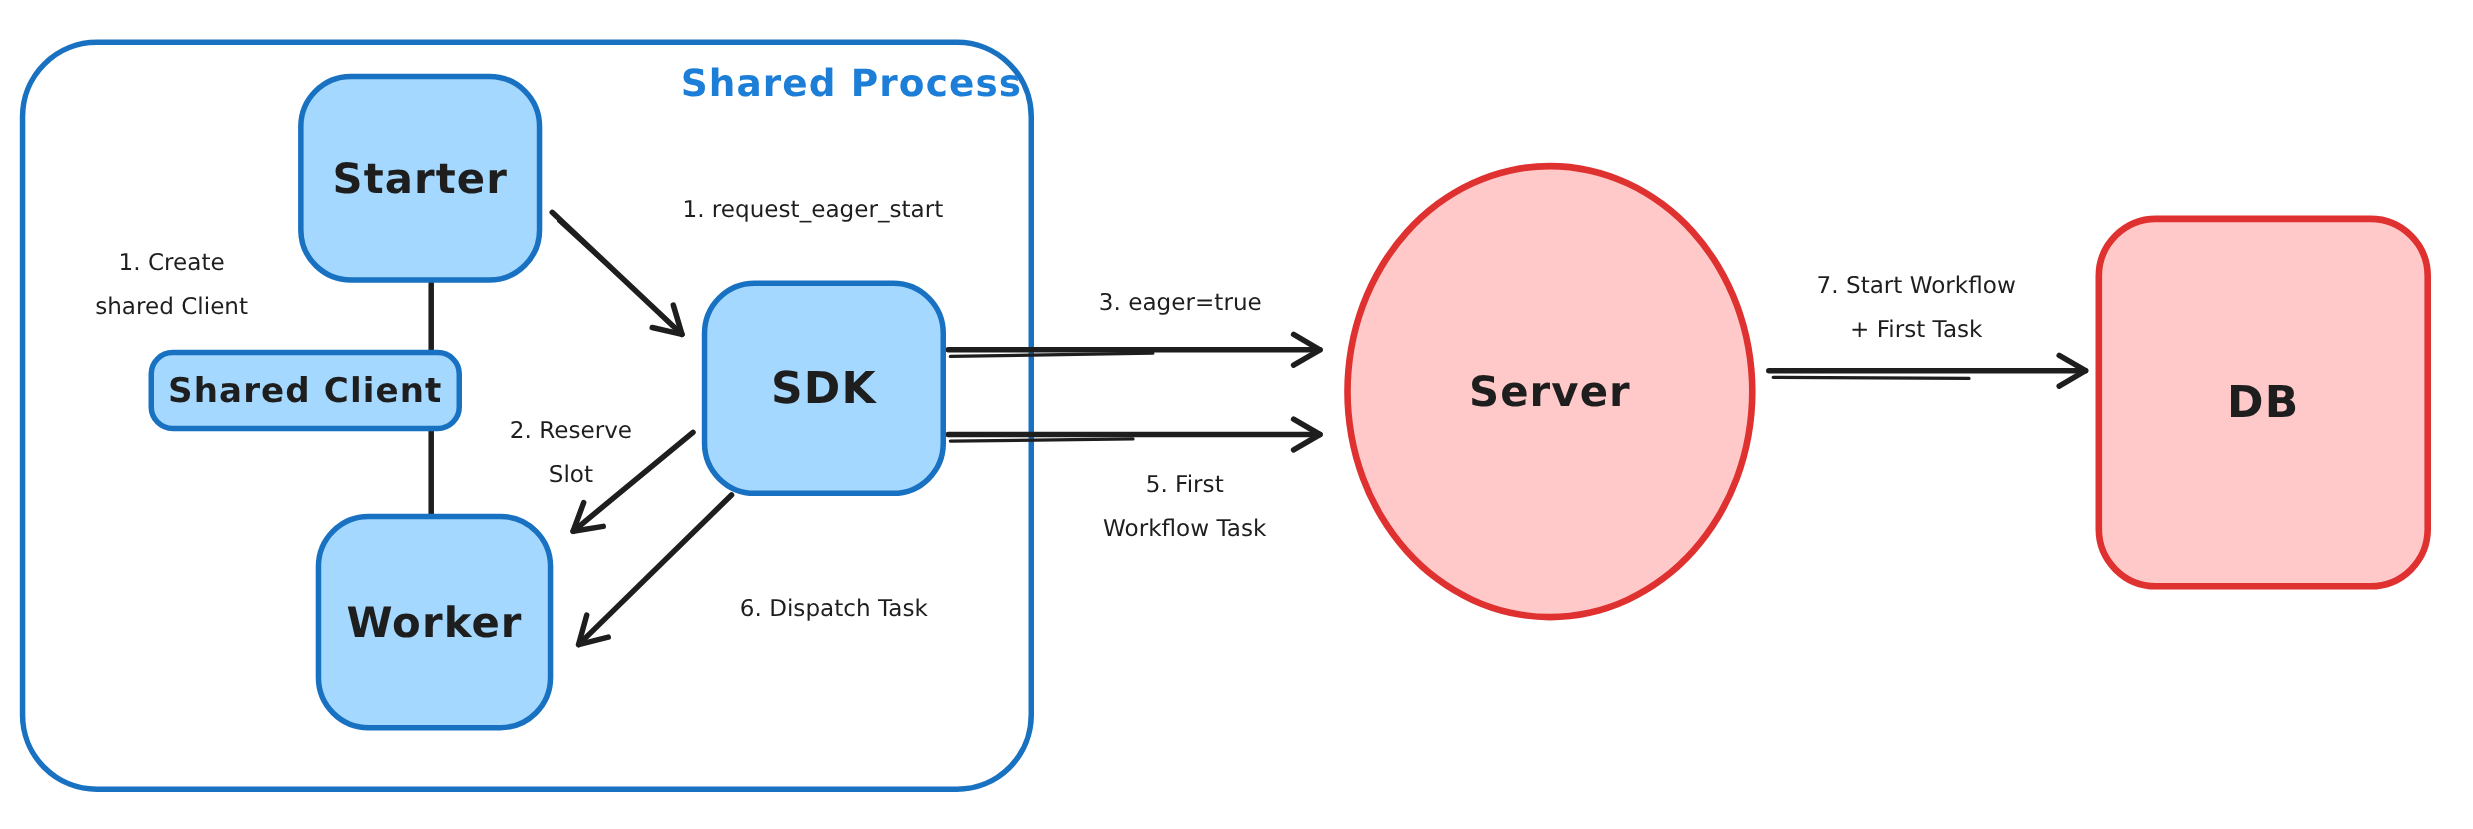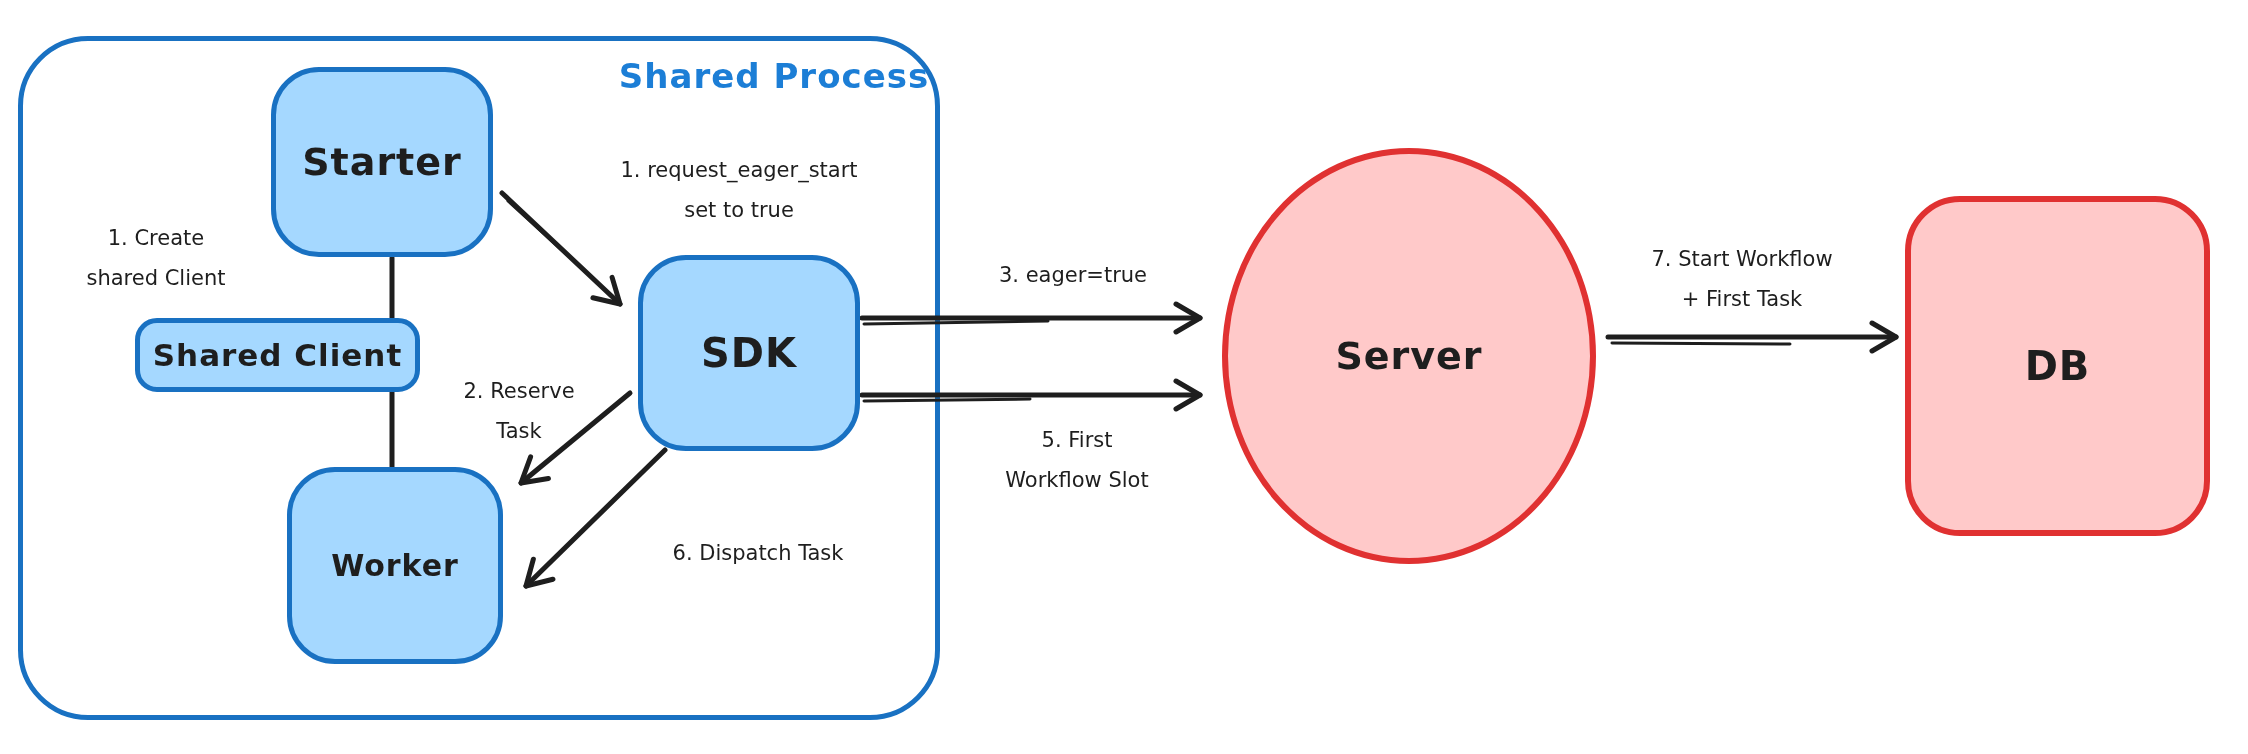--- a/index.html
+++ b/index.html
@@ -97,21 +97,21 @@
 
   <div class="node blue-node" style="left:271px;top:67px;width:222px;height:190px;border-radius:48px;">
     <span class="node-label" style="font-size:38px;">Starter</span>
   </div>
 
   <div class="node blue-node" style="left:135px;top:318px;width:285px;height:74px;border-radius:22px;">
     <span class="node-label" style="font-size:31px;">Shared Client</span>
   </div>
 
   <div class="node blue-node" style="left:287px;top:467px;width:216px;height:197px;border-radius:48px;">
-    <span class="node-label" style="font-size:30px;">Worker</span>
+    <span class="node-label" style="font-size:38px;">Worker</span>
   </div>
 
   <div class="node blue-node" style="left:638px;top:255px;width:222px;height:196px;border-radius:48px;">
     <span class="node-label" style="font-size:40px;">SDK</span>
   </div>
 
   <div class="node red-node" style="left:1905px;top:196px;width:305px;height:340px;border-radius:55px;">
     <span class="node-label" style="font-size:40px;">DB</span>
   </div>
 
@@ -119,39 +119,38 @@
     <span class="node-label" style="font-size:38px;">Server</span>
   </div>
 
   <div class="annotation" style="left:156px;top:258px;">
     <div>1. Create</div>
     <div>shared Client</div>
   </div>
 
   <div class="annotation" style="left:739px;top:190px;">
     <div>1. request_eager_start</div>
-    <div>set to true</div>
   </div>
 
   <div class="annotation" style="left:519px;top:411px;">
     <div>2. Reserve</div>
-    <div>Task</div>
+    <div>Slot</div>
   </div>
 
   <div class="annotation" style="left:1073px;top:275px;">
     <div>3. eager=true</div>
   </div>
 
   <div class="annotation" style="left:1742px;top:279px;">
     <div>7. Start Workflow</div>
     <div>+ First Task</div>
   </div>
 
   <div class="annotation" style="left:1077px;top:460px;">
     <div>5. First</div>
-    <div>Workflow Slot</div>
+    <div>Workflow Task</div>
   </div>
 
   <div class="annotation" style="left:758px;top:553px;">
     <div>6. Dispatch Task</div>
   </div>
 
 </div>
 
 </body></html>

